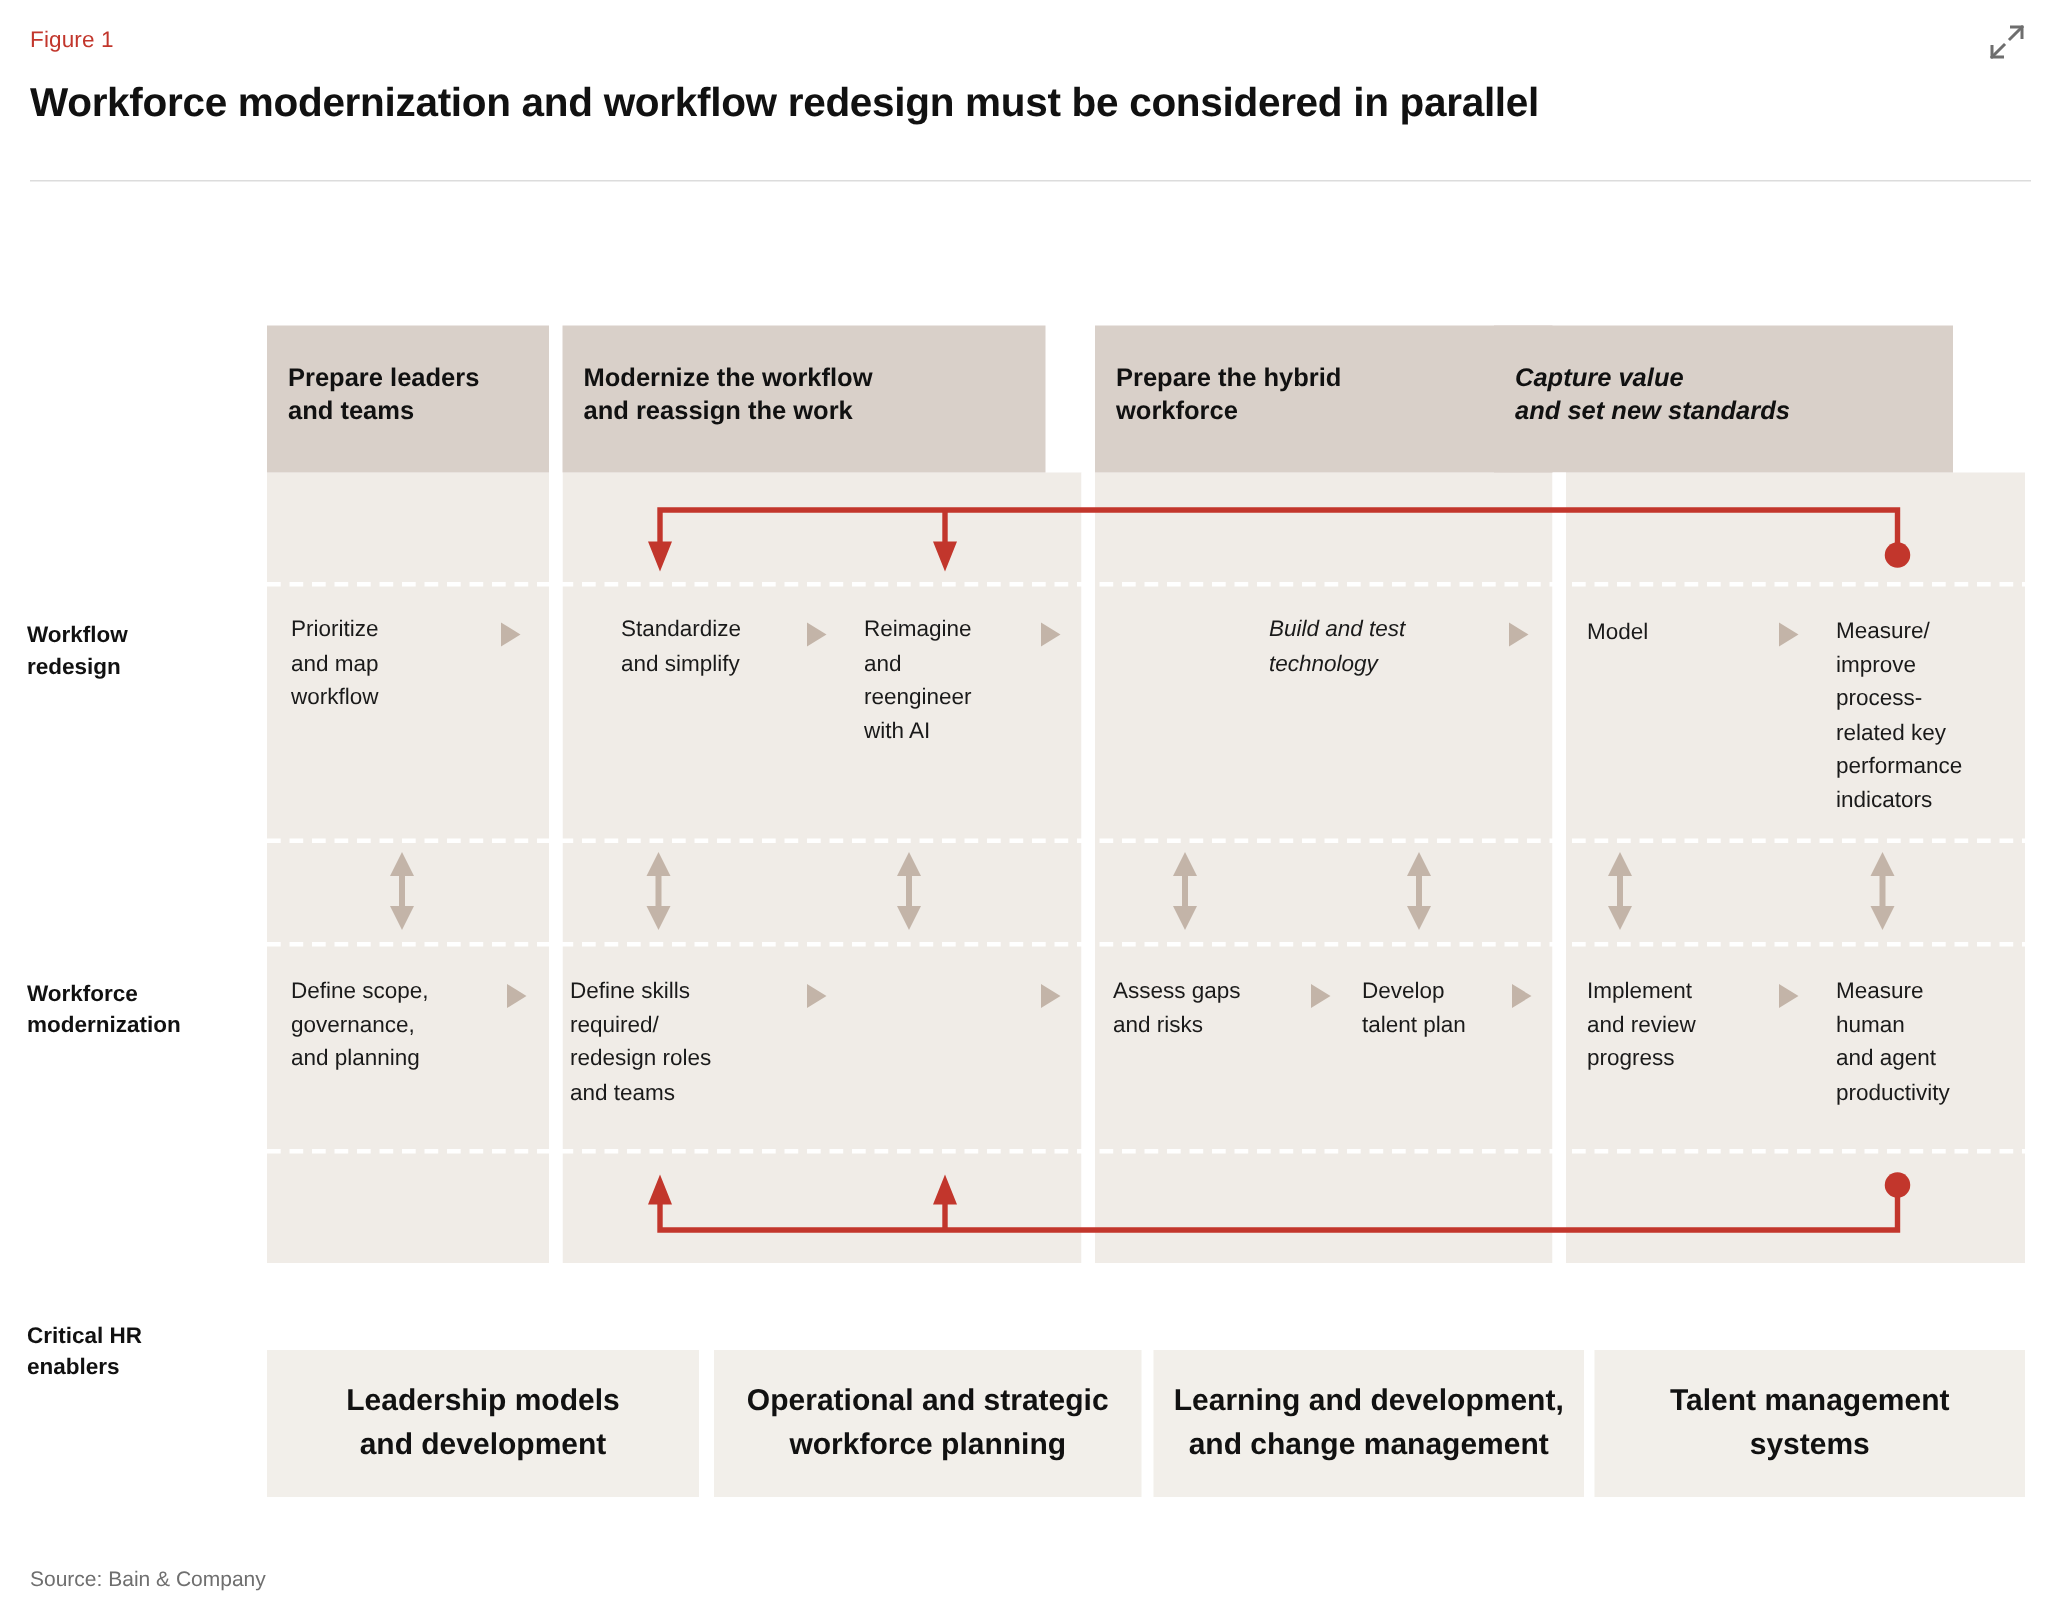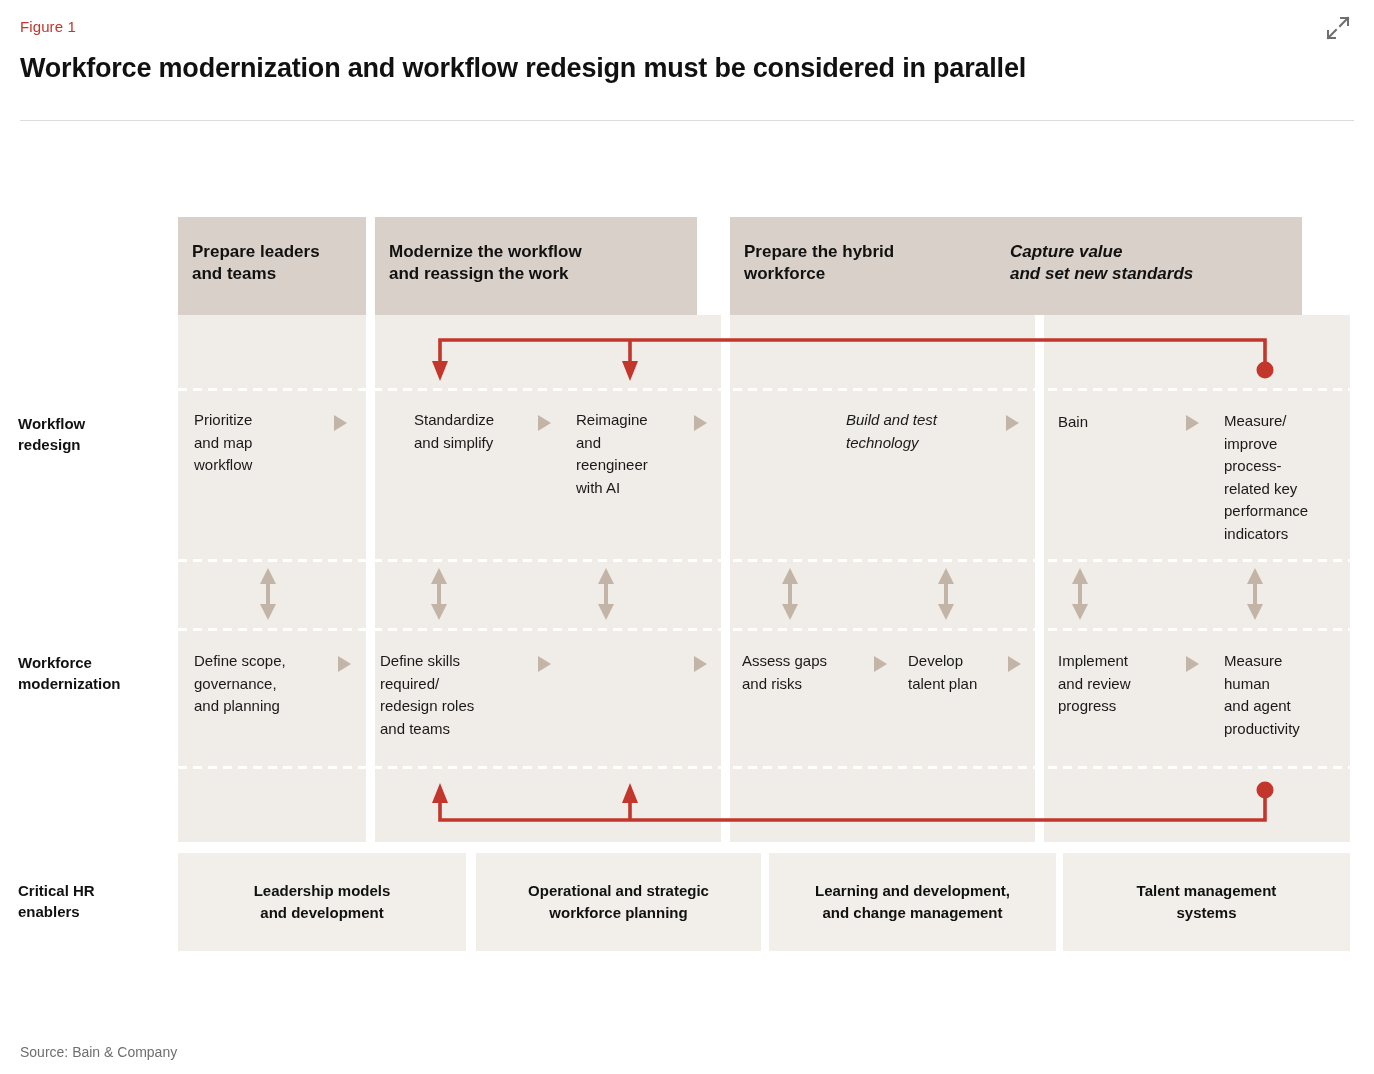--- a/index.html
+++ b/index.html
@@ -76,22 +76,23 @@
 
   .vsep { position: absolute; background: #ffffff; width: 9px; }
 
   .dbl-arrow { position: absolute; width: 22px; height: 52px; }
 
   .enabler {
     position: absolute;
     background: #f2efea;
     display: flex; align-items: center; justify-content: center;
     text-align: center;
-    font-size: 15px; font-weight: bold; color: #111111; line-height: 1.45;
+    font-size: 20px; font-weight: bold; color: #111111; line-height: 1.45;
     white-space: pre-line;
+    margin-top: 47px;
   }
 
   .redsvg { position: absolute; left: 0; top: 0; width: 1374px; height: 1074px; pointer-events: none; }
 
   .source {
     position: absolute; left: 20px; top: 1044px;
     font-size: 14px; color: #6f6f6f;
   }
 </style>
 </head>
@@ -155,21 +156,21 @@
     <div class="cell" style="left:576px; top:409px; width:112px;">Reimagine
 and
 reengineer
 with AI</div>
     <div class="tri" style="left:694px; top:415px;"></div>
 
     <div class="cell" style="left:846px; top:409px; width:180px;font-style:italic;">Build and test
 technology</div>
     <div class="tri" style="left:1006px; top:415px;"></div>
 
-    <div class="cell" style="left:1058px; top:411px; width:110px;">Bain</div>
+    <div class="cell" style="left:1058px; top:411px; width:110px;">Model</div>
     <div class="tri" style="left:1186px; top:415px;"></div>
 
     <div class="cell" style="left:1224px; top:410px; width:126px;">Measure/
 improve
 process-
 related key
 performance
 indicators</div>
 
     <div class="dbl-arrow" style="left:257px; top:568px;">

